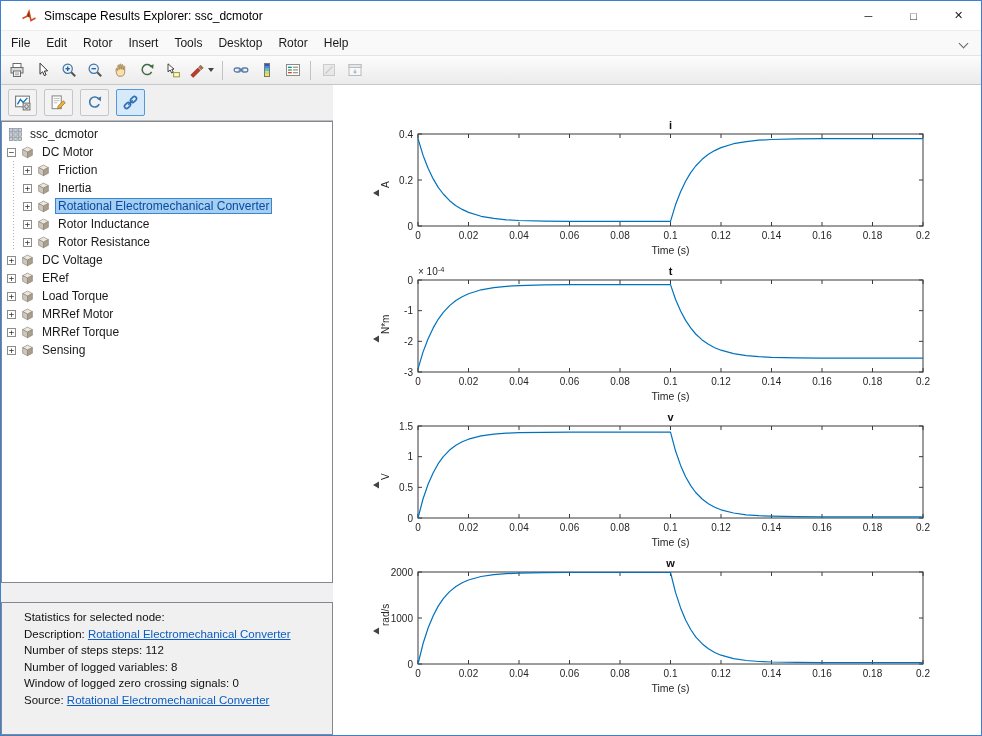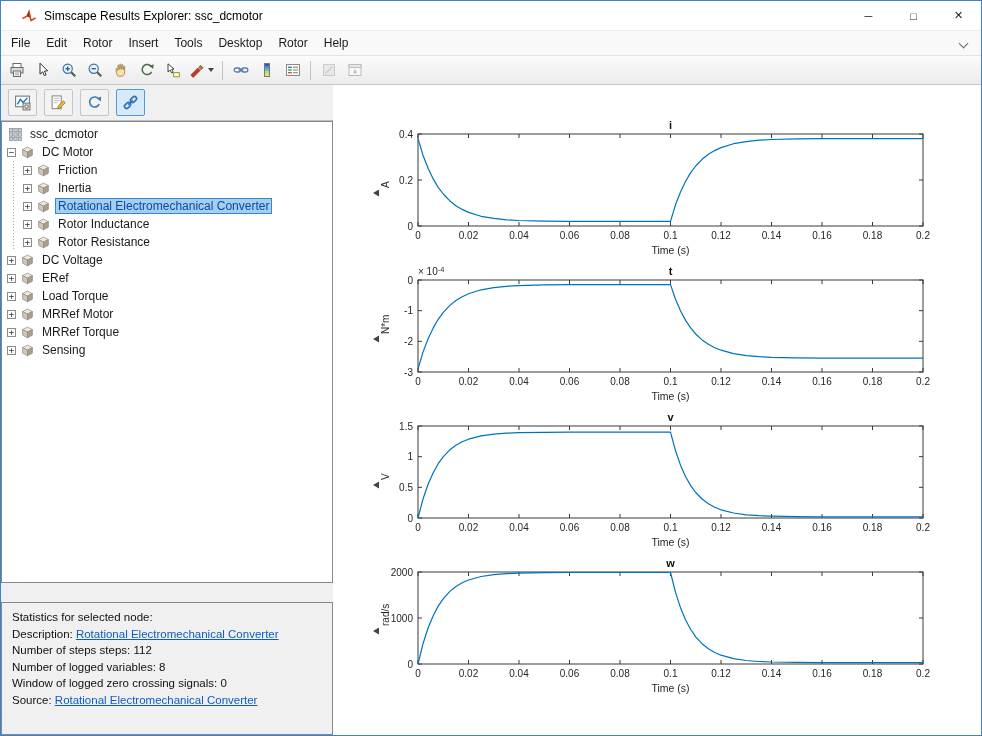--- a/index.html
+++ b/index.html
@@ -24,21 +24,21 @@
   .explorer-toolbar{height:36px;display:flex;align-items:center;gap:7px;padding:0 7px;border-bottom:1px solid #bdbdbd;flex:0 0 auto}
   .ex-btn{width:29px;height:27px;display:flex;align-items:center;justify-content:center;background:#f3f3f3;border:1px solid #c6c6c6;border-radius:2px}
   .ex-btn svg{width:17px;height:17px}
   .tree-panel{flex:1;background:#fff;border:1px solid #828790;overflow:hidden;padding-top:3px;font-size:12px;min-height:0}
   .tree-row{height:18px;display:flex;align-items:center;white-space:nowrap;padding-left:4px}
   .tree-indent{width:16px;height:100%;flex:0 0 auto;background-image:repeating-linear-gradient(to bottom,#b0b0b0 0 1px,transparent 1px 3px);background-size:1px 100%;background-repeat:no-repeat;background-position:7px 0}
   .tree-toggle{width:9px;height:9px;flex:0 0 auto;border:1px solid #8c8c8c;background:#fff;display:flex;align-items:center;justify-content:center;font-size:9px;line-height:8px;color:#333;margin:0 4px 0 1px;font-family:"DejaVu Sans Mono",monospace}
   .tree-icon{width:15px;height:15px;flex:0 0 auto;margin-right:4px}
   .tree-icon svg{width:15px;height:15px;display:block}
   .tree-label{padding:0 2px;color:#1a1a1a;border:1px solid transparent}
-  .stats-panel{height:133px;flex:0 0 auto;background:#f0f0f0;border:1px solid #828790;margin-top:19px;padding:6px 10px;font-size:11.5px;color:#111;line-height:16.5px}
+  .stats-panel{height:133px;flex:0 0 auto;background:#f0f0f0;border:1px solid #828790;margin-top:19px;padding:6px 22px;font-size:11.5px;color:#111;line-height:16.5px}
   .stats-link{text-decoration:underline}
   .plots-panel{flex:1;background:#fff;padding-top:32px;overflow:hidden}
   .chart{display:block}
   .chart text{font-family:"Liberation Sans",sans-serif}
   .tick{font-size:10px;fill:#262626}
   .ctitle{font-size:11px;font-weight:bold;fill:#0f0f0f}
   .xlabel{font-size:10.5px;fill:#262626}
 </style>
 </head>
 <body>

